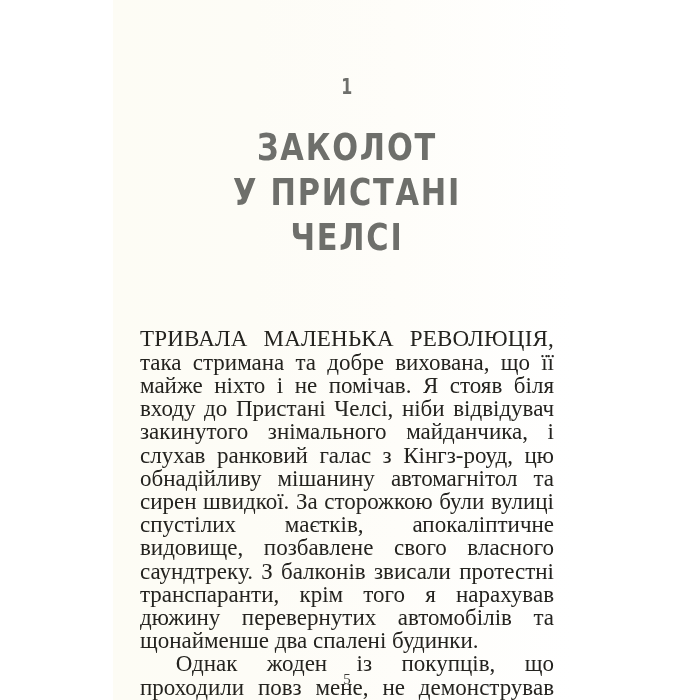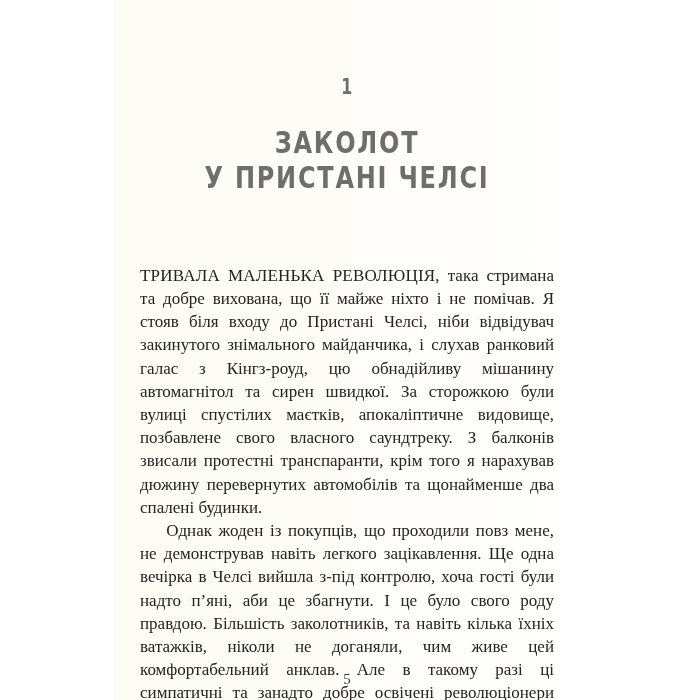--- a/index.html
+++ b/index.html
@@ -53,39 +53,39 @@
     color: #6e6f6b;
     line-height: 1;
     transform: scaleX(0.72);
   }
   .chapter-title {
     margin: 0;
     padding-top: 27px;
     text-align: center;
     font-family: "DejaVu Sans", "Liberation Sans", sans-serif;
     font-weight: bold;
-    font-size: 30px;
+    font-size: 38px;
     letter-spacing: 2.2px;
     color: #6e6f6b;
     line-height: 1.18;
     text-transform: uppercase;
   }
   .chapter-title .title-line {
     display: block;
     transform: scaleX(0.80);
   }
   .body-block {
     padding-top: 68px;
   }
   p.body-par {
     margin: 0;
     text-align: justify;
     text-justify: inter-word;
     font-family: "Liberation Serif", "DejaVu Serif", serif;
-    font-size: 17px;
+    font-size: 23px;
     line-height: 23.2px;
     color: #24231f;
     hyphens: manual;
     -webkit-hyphens: manual;
   }
   p.body-par + p.body-par {
     text-indent: 1.55em;
   }
   p.body-par .lead-caps {
     font-variant: normal;

